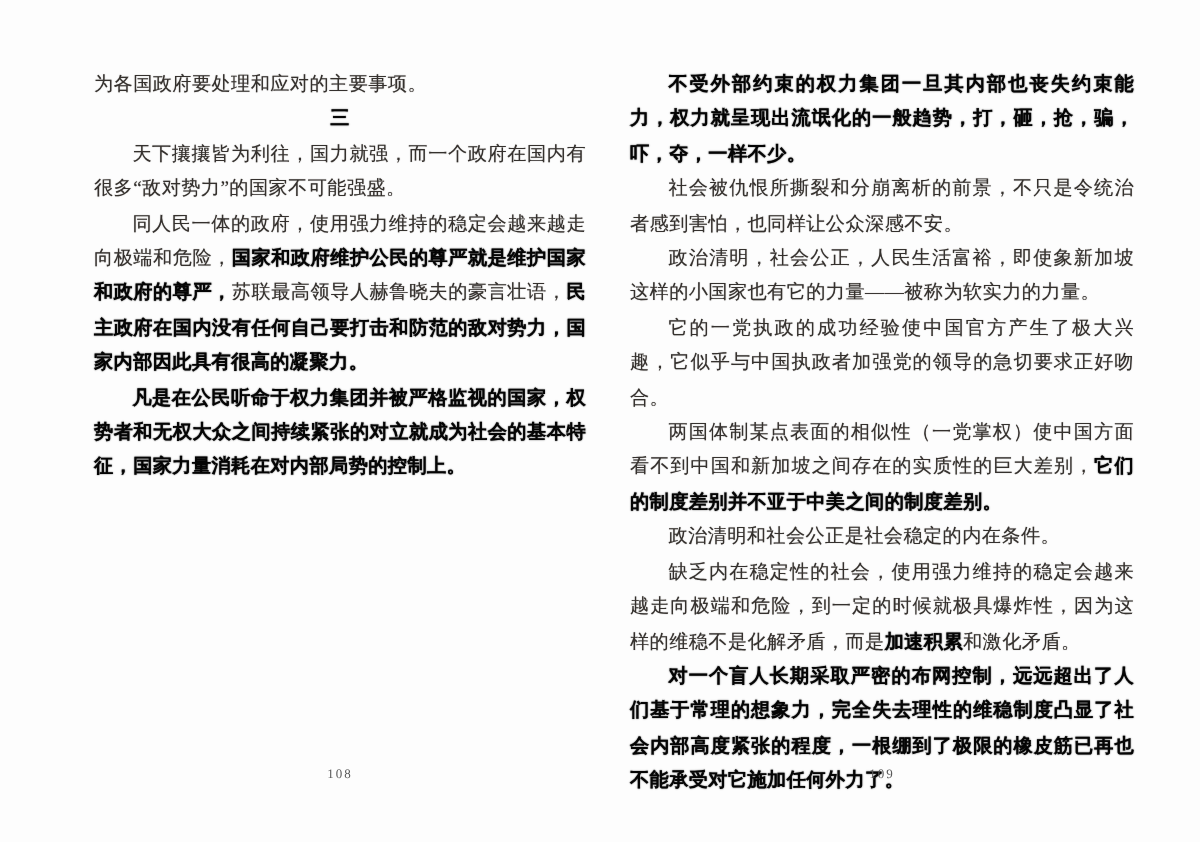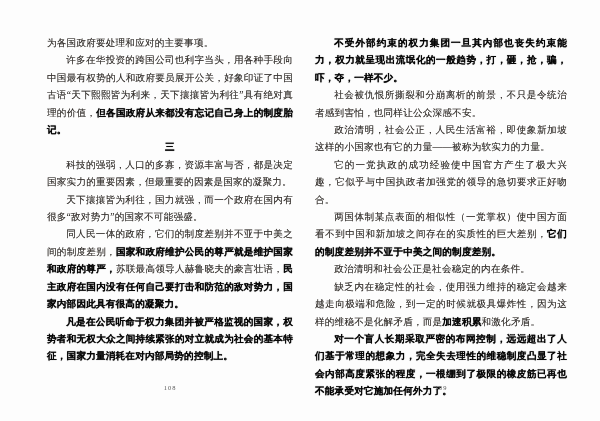--- a/index.html
+++ b/index.html
@@ -53,25 +53,23 @@
   .page-number-right { left: 315px; width: 252px; }
 </style>
 </head>
 <body>
 
 <div class="spread">
 
   <div class="page page-left">
     <div class="page-body">
         <p class=""><span class="normal">为各国政府要处理和应对的主要事项。</span></p>
-        <p class=" indent"><span class="normal">许多在华投资的跨国公司也利字当头，用各种手段向中国最有权势的人和政府要员展开公关，好象印证了中国古语“天下熙熙皆为利来，天下攘攘皆为利往”具有绝对真理的价值，</span><span class="bold">但各国政府从来都没有忘记自己身上的制度胎记。</span></p>
         <p class="center"><span class="bold">三</span></p>
-        <p class=" indent"><span class="normal">科技的强弱，人口的多寡，资源丰富与否，都是决定国家实力的重要因素，但最重要的因素是国家的凝聚力。</span></p>
         <p class=" indent"><span class="normal">天下攘攘皆为利往，国力就强，而一个政府在国内有很多“敌对势力”的国家不可能强盛。</span></p>
-        <p class=" indent"><span class="normal">同人民一体的政府，它们的制度差别并不亚于中美之间的制度差别，</span><span class="bold">国家和政府维护公民的尊严就是维护国家和政府的尊严，</span><span class="normal">苏联最高领导人赫鲁晓夫的豪言壮语，</span><span class="bold">民主政府在国内没有任何自己要打击和防范的敌对势力，国家内部因此具有很高的凝聚力。</span></p>
+        <p class=" indent"><span class="normal">同人民一体的政府，使用强力维持的稳定会越来越走向极端和危险，</span><span class="bold">国家和政府维护公民的尊严就是维护国家和政府的尊严，</span><span class="normal">苏联最高领导人赫鲁晓夫的豪言壮语，</span><span class="bold">民主政府在国内没有任何自己要打击和防范的敌对势力，国家内部因此具有很高的凝聚力。</span></p>
         <p class=" indent"><span class="bold">凡是在公民听命于权力集团并被严格监视的国家，权势者和无权大众之间持续紧张的对立就成为社会的基本特征，国家力量消耗在对内部局势的控制上。</span></p>
       </div>
   </div>
 
   <div class="page page-right">
     <div class="page-body">
         <p class=" indent"><span class="bold">不受外部约束的权力集团一旦其内部也丧失约束能力，权力就呈现出流氓化的一般趋势，打，砸，抢，骗，吓，夺，一样不少。</span></p>
         <p class=" indent"><span class="normal">社会被仇恨所撕裂和分崩离析的前景，不只是令统治者感到害怕，也同样让公众深感不安。</span></p>
         <p class=" indent"><span class="normal">政治清明，社会公正，人民生活富裕，即使象新加坡这样的小国家也有它的力量——被称为软实力的力量。</span></p>
         <p class=" indent"><span class="normal">它的一党执政的成功经验使中国官方产生了极大兴趣，它似乎与中国执政者加强党的领导的急切要求正好吻合。</span></p>

